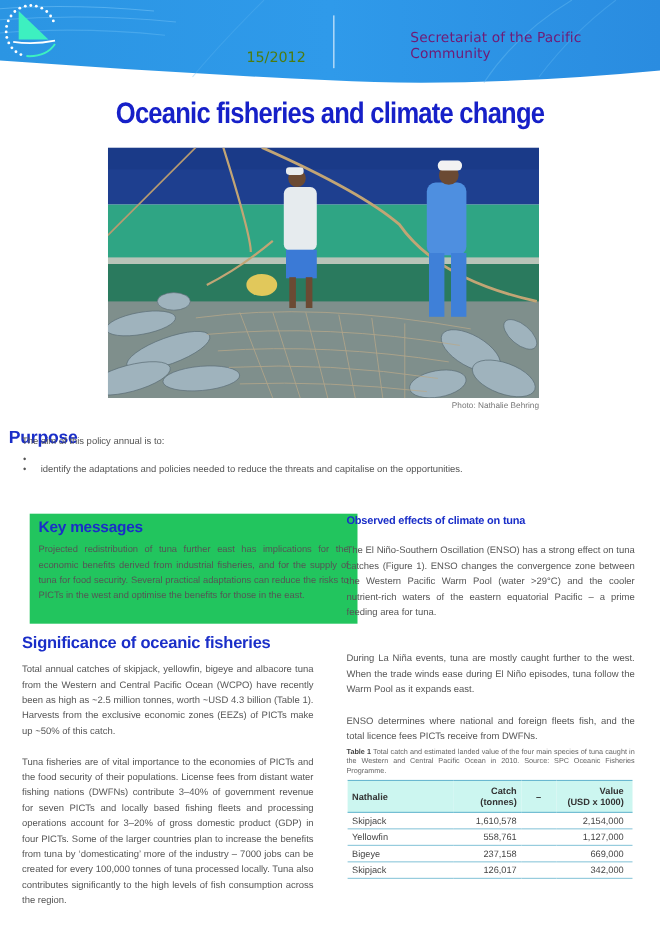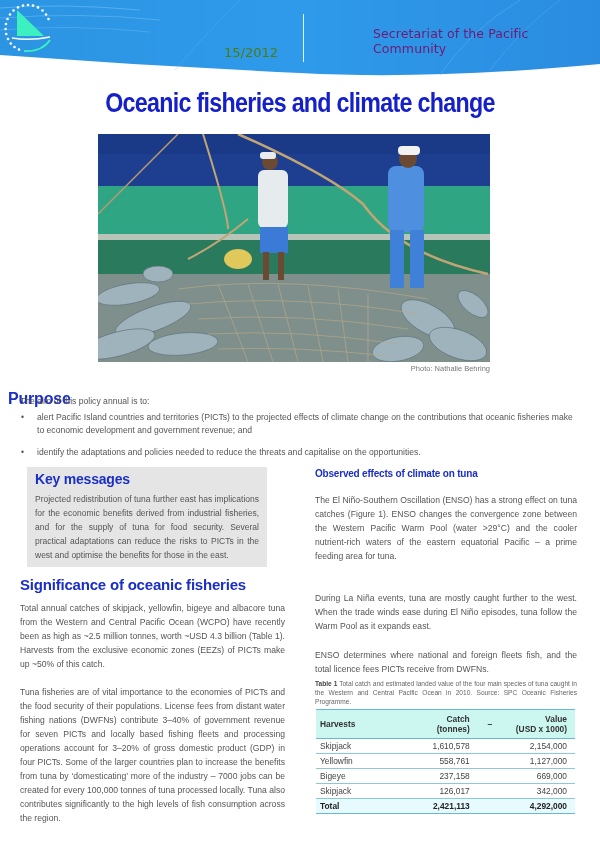--- a/index.html
+++ b/index.html
@@ -25,21 +25,21 @@
 
   h2.section { font-family: "Liberation Sans", sans-serif; font-weight: bold; color: #1a2ec8; letter-spacing: -0.2px; }
 
   .purpose-h { position: absolute; left: 8px; top: 372px; font-size: 16px; margin-top: 18px; }
   .purpose-intro { position: absolute; left: 20px; top: 396px; font-size: 8.6px; color: #555; }
   .bullets { position: absolute; left: 20px; top: 411px; width: 560px; list-style: none; font-size: 8.6px; line-height: 13px; color: #555; }
   .bullets li { position: relative; padding-left: 17px; margin-bottom: 9px; }
   .bullets li .dot { position: absolute; left: 1px; top: 0; }
 
   
-  .keybox { position: absolute; left: 27px; top: 467px; width: 240px; height: 100px; background: #e5e5e5; padding: 4px 8px 0 8px; }
+  .keybox { position: absolute; left: 27px; top: 467px; width: 298px; height: 100px; background: #22c55e; padding: 4px 8px 0 8px; }
   .keybox h2 { font-size: 14px; margin-bottom: 5px; }
   .keybox p { font-size: 8.5px; line-height: 14px; color: #555; text-align: justify; }
 
   .sig-h { position: absolute; left: 20px; top: 576px; font-size: 15px; }
   .col-left { position: absolute; left: 20px; width: 265px; font-size: 8.6px; line-height: 14px; color: #555; text-align: justify; }
   .sig-p1 { top: 601px; }
   .sig-p2 { top: 685px; }
 
   .obs-h { position: absolute; left: 315px; top: 468px; font-size: 10px; }
   .col-right { position: absolute; left: 315px; width: 262px; font-size: 8.6px; line-height: 14px; color: #555; text-align: justify; }
@@ -163,21 +163,21 @@
       <rect x="300" y="12" width="22" height="9" rx="4" fill="#f2f2f2"></rect>
     </g>
     <ellipse cx="140" cy="125" rx="14" ry="10" fill="#e1c85b"></ellipse>
   </svg>
 </div>
 <div class="photo-credit">Photo: Nathalie Behring</div>
 
 <h2 class="section purpose-h">Purpose</h2>
 <p class="purpose-intro">The aim of this policy annual is to:</p>
 <ul class="bullets">
-  <li><span class="dot">•</span><span>alert Pacific Island countries and territories (PICTs) to the projected effects of climate change on the contributions that oceanic fisheries make to economic development and government revenue; and</span></li>
+  <li><span class="dot">•</span></li>
   <li><span class="dot">•</span><span>identify the adaptations and policies needed to reduce the threats and capitalise on the opportunities.</span></li>
 </ul>
 
 <div class="keybox">
   <h2 class="section">Key messages</h2>
   <p>Projected redistribution of tuna further east has implications for the economic benefits derived from industrial fisheries, and for the supply of tuna for food security. Several practical adaptations can reduce the risks to PICTs in the west and optimise the benefits for those in the east.</p>
 </div>
 
 <h2 class="section sig-h">Significance of oceanic fisheries</h2>
 <p class="col-left sig-p1">Total annual catches of skipjack, yellowfin, bigeye and albacore tuna from the Western and Central Pacific Ocean (WCPO) have recently been as high as ~2.5 million tonnes, worth ~USD 4.3 billion (Table 1). Harvests from the exclusive economic zones (EEZs) of PICTs make up ~50% of this catch.</p>
@@ -186,21 +186,21 @@
 <h2 class="section obs-h">Observed effects of climate on tuna</h2>
 <p class="col-right obs-p1">The El Niño-Southern Oscillation (ENSO) has a strong effect on tuna catches (Figure 1). ENSO changes the convergence zone between the Western Pacific Warm Pool (water &gt;29°C) and the cooler nutrient-rich waters of the eastern equatorial Pacific – a prime feeding area for tuna.</p>
 <p class="col-right obs-p2">During La Niña events, tuna are mostly caught further to the west. When the trade winds ease during El Niño episodes, tuna follow the Warm Pool as it expands east.</p>
 <p class="col-right obs-p3">ENSO determines where national and foreign fleets fish, and the total licence fees PICTs receive from DWFNs.</p>
 
 <p class="tcaption"><b>Table 1</b><span> Total catch and estimated landed value of the four main species of tuna caught in the Western and Central Pacific Ocean in 2010. Source: SPC Oceanic Fisheries Programme.</span></p>
 
 <table class="tuna">
   <thead>
     <tr>
-      <th class="c-sp">Harvests</th>
+      <th class="c-sp">Nathalie</th>
       <th class="c-ca"><span>Catch</span><br><span>(tonnes)</span></th>
       <th class="c-sep">–</th>
       <th class="c-va"><span>Value</span><br><span>(USD x 1000)</span></th>
     </tr>
   </thead>
   <tbody>
     <tr>
       <td class="c-sp">Skipjack</td>
       <td class="c-ca">1,610,578</td>
       <td class="c-sep"></td>
@@ -217,20 +217,14 @@
       <td class="c-ca">237,158</td>
       <td class="c-sep"></td>
       <td class="c-va">669,000</td>
     </tr>
     <tr>
       <td class="c-sp">Skipjack</td>
       <td class="c-ca">126,017</td>
       <td class="c-sep"></td>
       <td class="c-va">342,000</td>
     </tr>
-    <tr class="total">
-      <td class="c-sp">Total</td>
-      <td class="c-ca">2,421,113</td>
-      <td class="c-sep"></td>
-      <td class="c-va">4,292,000</td>
-    </tr>
   </tbody>
 </table>
 
 </body></html>

